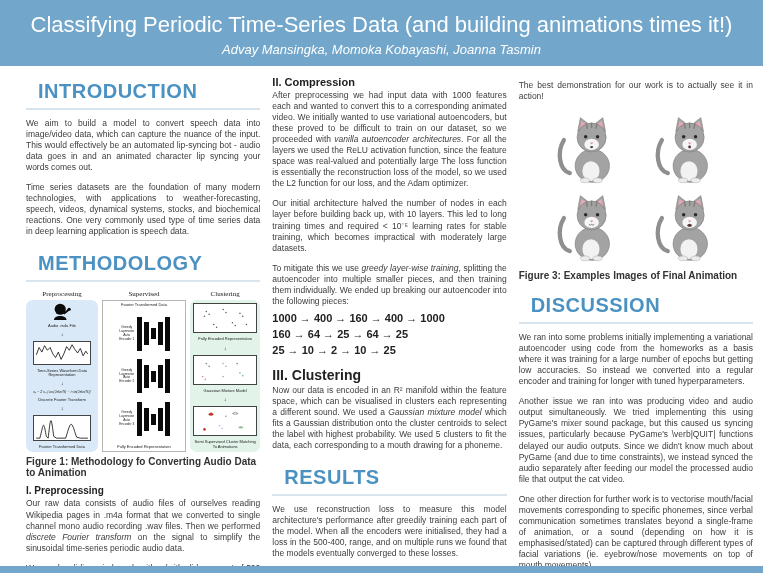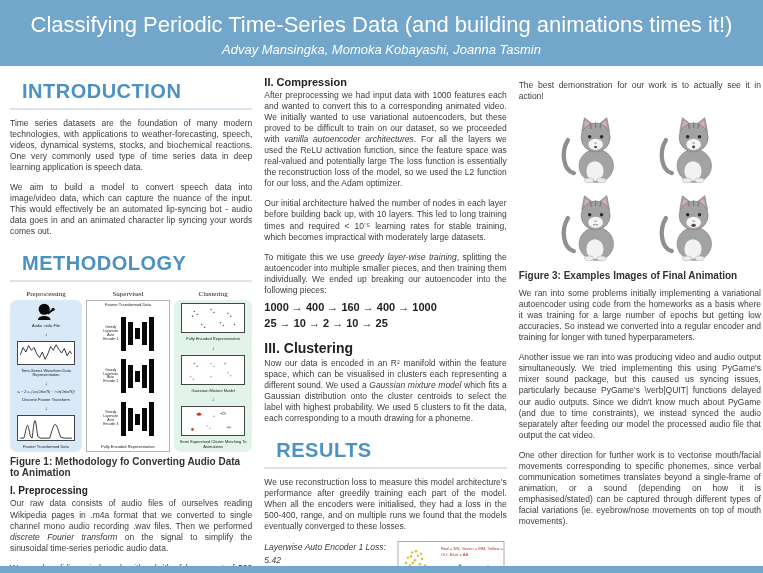--- a/index.html
+++ b/index.html
@@ -5,21 +5,21 @@
   * { box-sizing: border-box; margin: 0; padding: 0; }
   html,body { width: 763px; height: 573px; overflow: hidden; background:#fff;
     font-family: "Liberation Sans", sans-serif; color:#3c3c3c; }
   .poster { position:relative; width:763px; height:573px; background:#fff; }
   
   .hdr { height:66px; background:#72a6ca; color:#fff; text-align:center; padding-top:13px; }
   .hdr .title { font-size:22px; line-height:1.1; }
   .hdr .title b { font-weight:400; }
   .hdr .authors { font-size:13px; font-style:italic; margin-top:5px; }
   
-  .cols { display:flex; gap:12px; padding:8px 2px 0 10px; height:493px; }
+  .cols { display:flex; gap:12px; padding:8px 10px 0 10px; height:493px;margin-left:16px; }
   .col { flex:1; min-width:0; }
   h2.sec { font-size:20px; font-weight:700; color:#4b92c2; letter-spacing:.5px;
     padding:6px 0 5px 12px; border-bottom:2px solid #d9e4ec; margin-bottom:8px; }
   .col p { font-size:8.5px; line-height:1.3; text-align:justify; margin-bottom:9px; }
   h3.sub { font-size:10px; font-weight:700; color:#222; margin:2px 0 2px 0; }
   
   .f1 { margin-top:2px; }
   .f1-heads { display:flex; gap:4px; font-family:"Liberation Serif", serif; font-size:7px; color:#222; margin-bottom:2px; }
   .f1-heads span { text-align:center; }
   .f1-heads .w1{width:72px;} .f1-heads .w2{width:84px;} .f1-heads .w3{flex:1;}
@@ -55,22 +55,22 @@
 
   <div class="hdr">
     <div class="title"><b>Classifying Periodic Time-Series Data</b><span> (and building animations times it!)</span></div>
     <div class="authors">Advay Mansingka, Momoka Kobayashi, Joanna Tasmin</div>
   </div>
 
   <div class="cols">
 
     <div class="col">
       <h2 class="sec">INTRODUCTION</h2>
+      <p>We aim to build a model to convert speech data into image/video data, which can capture the nuance of the input. This would effectively be an automated lip-syncing bot - audio data goes in and an animated character lip syncing your words comes out.</p>
       <p>Time series datasets are the foundation of many modern technologies, with applications to weather-forecasting, speech, videos, dynamical systems, stocks, and biochemical reactions. One very commonly used type of time series data in deep learning application is speech data.</p>
-      <p>We aim to build a model to convert speech data into image/video data, which can capture the nuance of the input. This would effectively be an automated lip-syncing bot - audio data goes in and an animated character lip syncing your words comes out.</p>
 
       <h2 class="sec">METHODOLOGY</h2>
 
       <div class="f1">
         <div class="f1-heads">
           <span class="w1">Preprocessing</span>
           <span class="w2">Supervised</span>
           <span class="w3">Clustering</span>
         </div>
         <div class="f1-row">
@@ -190,20 +190,21 @@
       <p>We used a sliding window algorithm (with slide amount of 500 and window size of 2000 samples, each corresponding to 0.04 seconds of audio,) to break the waveform into smaller slices, and moved the window with discrete jumps.</p>
     </div>
 
     <div class="col">
       <h3 class="sub" style="font-size:11px;">II. Compression</h3>
       <p><span>After preprocessing we had input data with 1000 features each and wanted to convert this to a corresponding animated video. We initially wanted to use variational autoencoders, but these proved to be difficult to train on our dataset, so we proceeded with </span><i>vanilla autoencoder architectures</i><span>. For all the layers we used the ReLU activation function, since the feature space was real-valued and potentially large The loss function  is essentially the reconstruction loss of the model, so we used the L2 function for our loss, and the Adam optimizer.</span></p>
       <p>Our initial architecture halved the number of nodes in each layer before building back up, with 10 layers. This led to long training times and required &lt; 10⁻⁵ learning rates for stable training, which becomes impractical with moderately large datasets.</p>
       <p style="margin-bottom:4px;"><span>To mitigate this we use </span><i>greedy layer-wise training</i><span>, splitting the autoencoder into multiple smaller pieces, and then training them individually. We ended up breaking our autoencoder into the following pieces:</span></p>
       <div class="pieces">
           <div>1000 → 400 → 160 → 400 → 1000</div>
+          <div>160 → 64 → 25 → 64 → 25</div>
           <div>25 → 10 → 2 → 10 → 25</div>
         </div>
       <h3 class="sub" style="font-size:14px;">III. Clustering</h3>
       <p><span>Now our data is encoded in an R² manifold within the feature space, which can be visualised in clusters each representing a different sound. We used a </span><i>Gaussian mixture model</i><span> which fits a Gaussian distribution onto the cluster centroids to select the label with highest probability. We used 5 clusters to fit the data, each corresponding to a mouth drawing for a phoneme.</span></p>
 
       <h2 class="sec">RESULTS</h2>
       <p>We use reconstruction loss to measure this model architecture's performance after greedily training each part of the model. When all the encoders were initialised, they had a loss in the 500-400, range, and on multiple runs we found that the models eventually converged to these losses.</p>
 
       <div class="res-flex">
         <div class="res-left">
@@ -372,20 +373,21 @@
               <path d="M49,14 l1.5,6 M57,12.5 l0,6.5 M65,14 l-1.5,6" stroke="#7d7d7d" stroke-width="2" stroke-linecap="round"></path>
               <ellipse cx="57" cy="44.5" rx="11" ry="8.5" fill="#f5f5f5"></ellipse>
               <circle cx="48" cy="33" r="2.6" fill="#2a2a2a"></circle>
               <circle cx="66" cy="33" r="2.6" fill="#2a2a2a"></circle>
               <polygon points="54.5,41.5 59.5,41.5 57,44.5" fill="#d98a9e"></polygon>
               <ellipse cx="57" cy="49" rx="3.4" ry="2.4" fill="#5a3a3a"></ellipse>
             </svg>
           </div>
         </div>
       <div class="fig-cap">Figure 3: Examples Images of Final Animation</div>
+      <h2 class="sec">DISCUSSION</h2>
       <p>We ran into some problems initially implementing a variational autoencoder using code from the homeworks as a basis where it was training for a large number of epochs but getting low accuracies. So instead we converted into a regular encoder and training for longer with tuned hyperparameters.</p>
       <p>Another issue we ran into was producing video and audio output simultaneously. We tried implementing this using PyGame's mixer sound package, but this caused us syncing issues, particularly because PyGame's \verb|QUIT| functions delayed our audio outputs. Since we didn't know much about PyGame (and due to time constraints), we instead synced the audio separately after feeding our model the processed audio file that output the cat video.</p>
       <p>One other direction for further work is to vectorise mouth/facial movements corresponding to specific phonemes, since verbal communication sometimes translates beyond a single-frame of animation, or a sound (depending on how it is emphasised/stated) can be captured through different types of facial variations (ie. eyebrow/nose movements on top of mouth movements).</p>
 
     </div>
 
   </div>
 
   <div class="ftr"></div>
 </div>

